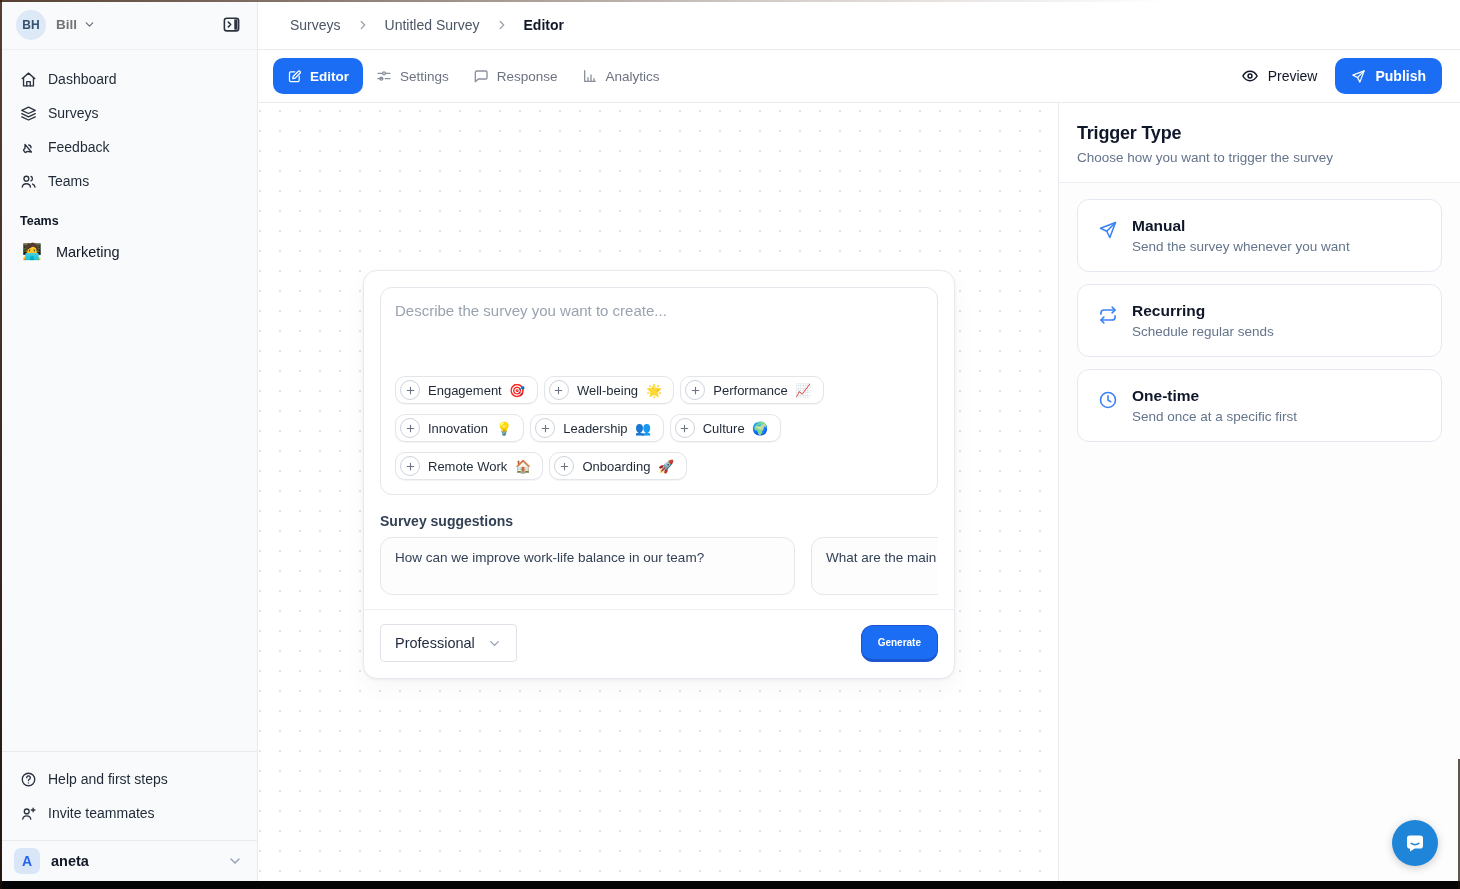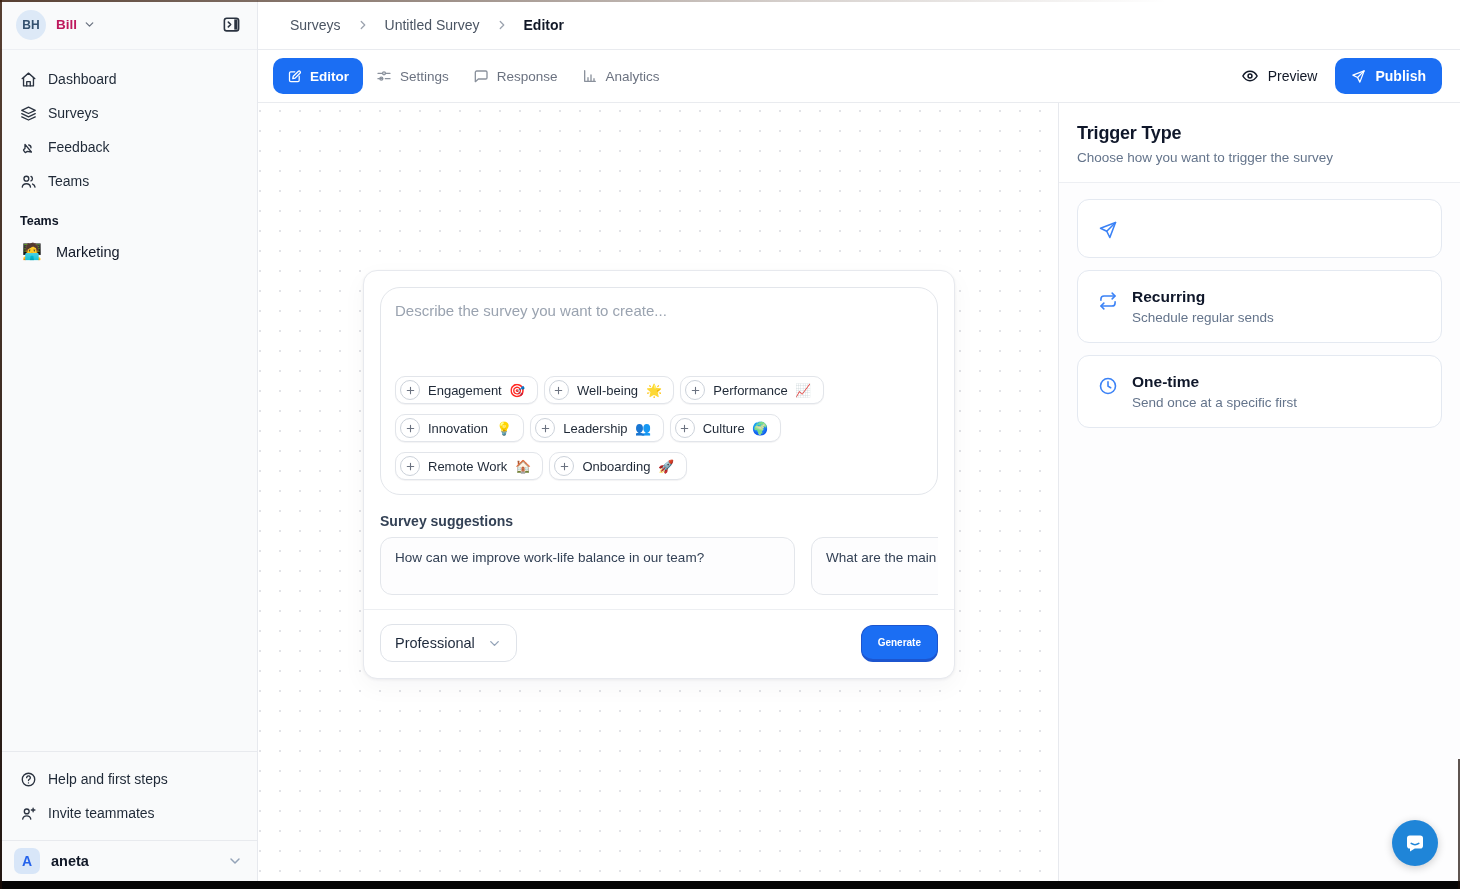--- a/index.html
+++ b/index.html
@@ -5,21 +5,21 @@
   * { margin:0; padding:0; box-sizing:border-box; }
   html,body { width:1460px; height:889px; overflow:hidden; }
   body { font-family:"Liberation Sans", sans-serif; background:#fff; position:relative; color:#111827; }
 
   .app { display:flex; height:881px; width:1460px; }
 
   
   .sidebar { width:258px; background:#f9fafb; border-right:1px solid #e7e9ee; display:flex; flex-direction:column; flex-shrink:0; }
   .sidebar-header { height:50px; display:flex; align-items:center; padding:0 12px 0 16px; border-bottom:1px solid #edeff3; }
   .ws-avatar { width:30px; height:30px; border-radius:50%; background:#dde9f7; color:#33506e; font-size:12px; font-weight:700; display:grid; place-items:center; }
-  .ws-name { margin-left:10px; font-size:13.5px; font-weight:700; color:#be185d; }
+  .ws-name { margin-left:10px; font-size:13.5px; font-weight:700; color:#737373; }
   .ws-chevron { margin-left:6px; color:#6b7280; display:flex; }
   .sb-toggle { margin-left:auto; width:28px; height:28px; border:none; background:transparent; display:grid; place-items:center; color:#2b3340; cursor:pointer; border-radius:6px; }
 
   .sidebar-nav { padding:12px 12px 0; }
   .nav-item { height:34px; display:flex; align-items:center; gap:11px; padding:0 8px; border-radius:8px; font-size:14px; color:#1f2937; cursor:pointer; }
   .nav-item .ic { display:flex; color:#2b3340; }
   .teams-label { margin:16px 8px 6px; font-size:12.5px; font-weight:700; color:#111827; }
   .team-item { height:36px; display:flex; align-items:center; gap:14px; padding:0 10px; border-radius:8px; cursor:pointer; }
   .team-emoji { font-size:16px; line-height:1; }
   .team-name { font-size:14.5px; font-weight:500; color:#111827; }
@@ -46,35 +46,35 @@
   .preview-btn { display:inline-flex; align-items:center; gap:9px; border:none; background:transparent; color:#111827; font-size:14px; font-weight:500; font-family:inherit; cursor:pointer; margin-right:18px; }
   .publish-btn { display:inline-flex; align-items:center; gap:9px; height:36px; padding:0 16px; border:none; border-radius:10px; background:var(--accent); color:#fff; font-size:14px; font-weight:700; font-family:inherit; cursor:pointer; }
 
   .workspace { flex:1; display:flex; min-height:0; }
   .canvas { flex:1; position:relative; background:#fff;
     background-image:radial-gradient(circle, #e2e3e7 1.2px, transparent 1.4px);
     background-size:20px 20px; background-position:12px 18px; overflow:hidden; }
 
   
   .composer-card { position:absolute; left:105px; top:167px; width:592px; background:#fff; border:1px solid #e7e9ee; border-radius:14px; box-shadow:0 1px 3px rgba(16,24,40,.06), 0 8px 24px rgba(16,24,40,.04); padding:16px; }
-  .prompt-box { border:1px solid #e3e6eb; border-radius:20px; background:#fff; padding:14px; min-height:200px; }
+  .prompt-box { border:1px solid #e3e6eb; border-radius:12px; background:#fff; padding:14px; min-height:200px; }
   .prompt-input { width:100%; height:70px; border:none; outline:none; resize:none; font-family:inherit; font-size:15px; color:#111827; background:transparent; }
   .prompt-input::placeholder { color:#9aa3b0; }
   .chips { display:flex; flex-wrap:wrap; gap:10px 6px;align-items:flex-end; }
   .chip { display:inline-flex; align-items:center; gap:8px; height:28px; padding:0 11px 0 4px; background:#fff; border:1px solid #e2e5ea; border-radius:10px; font-size:13px; color:#1f2937; cursor:pointer; box-shadow:0 1px 1px rgba(16,24,40,.05); }
   .chip-plus { width:20px; height:20px; border:1px solid #ccd2da; border-radius:50%; color:#6b7280; display:grid; place-items:center; flex-shrink:0; }
   .chip-emoji { font-size:13px; line-height:1; }
 
   .suggestions-label { margin-top:18px; font-size:14px; font-weight:600; color:#334155; }
   .suggestions-row { margin-top:8px; display:flex; gap:16px; overflow:hidden; }
   .suggestion-card { flex:0 0 415px; height:58px; background:#fdfdfe; border:1px solid #e3e6eb; border-radius:12px; padding:12px 14px; font-size:13.5px; color:#334155; cursor:pointer; }
 
   .composer-divider { margin:14px -16px 0; border-top:1px solid #edeff2; }
   .composer-footer { display:flex; align-items:center; justify-content:space-between; margin-top:14px; }
-  .tone-select { display:inline-flex; align-items:center; gap:12px; height:38px; padding:0 14px; background:#fff; border:1px solid #dfe3e9; border-radius:12px; font-size:14.5px; font-weight:500; color:#1e293b; font-family:inherit; cursor:pointer; }
+  .tone-select { display:inline-flex; align-items:center; gap:12px; height:38px; padding:0 14px; background:#fff; border:1px solid #dfe3e9; border-radius:4px; font-size:14.5px; font-weight:500; color:#1e293b; font-family:inherit; cursor:pointer; }
   .tone-select .ic { color:#94a3b8; display:flex; }
   .generate-btn { height:37px; padding:0 16px; background:var(--accent); border:1px solid #1c55cf; border-bottom-width:3px; border-radius:12px; color:#fff; font-size:10px; font-weight:600; font-family:inherit; cursor:pointer; }
 
   
   .trigger-panel { width:402px; flex-shrink:0; background:#fdfdfe; border-left:1px solid #e7e9ee; }
   .panel-header { padding:20px 18px 17px; border-bottom:1px solid #edeff3; background:#fff; }
   .panel-title { font-size:18px; font-weight:700; color:#0f172a; letter-spacing:-.2px; }
   .panel-subtitle { margin-top:6px; font-size:13.5px; color:#64748b; }
   .trigger-options { padding:16px 18px; display:flex; flex-direction:column; gap:12px; }
   .trigger-card { display:flex; gap:14px; background:#fff; border:1px solid #e4e9f1; border-radius:12px; padding:17px 20px; cursor:pointer; }
@@ -391,20 +391,24 @@
           <div class="panel-subtitle">Choose how you want to trigger the survey</div>
         </div>
         <div class="trigger-options">
           <div class="trigger-card">
             <span class="ic">
               <svg width="20" height="20" viewBox="0 0 24 24" fill="none" stroke="currentColor" stroke-width="1.9" stroke-linecap="round" stroke-linejoin="round">
                   <path d="M21 3 10.5 13.5"></path>
                   <path d="M21 3l-6.8 18-3.7-7.5L3 9.8 21 3z"></path>
                 </svg>
             </span>
+            <div>
+              <div class="trigger-title">Manual</div>
+              <div class="trigger-desc">Send the survey whenever you want</div>
+            </div>
           </div>
           <div class="trigger-card">
             <span class="ic">
               <svg width="20" height="20" viewBox="0 0 24 24" fill="none" stroke="currentColor" stroke-width="1.9" stroke-linecap="round" stroke-linejoin="round">
                   <path d="M17 2.5l3.5 3.5L17 9.5"></path>
                   <path d="M3.5 11V9.7A3.7 3.7 0 0 1 7.2 6h13"></path>
                   <path d="M7 21.5 3.5 18 7 14.5"></path>
                   <path d="M20.5 13v1.3a3.7 3.7 0 0 1-3.7 3.7h-13"></path>
                 </svg>
             </span>

